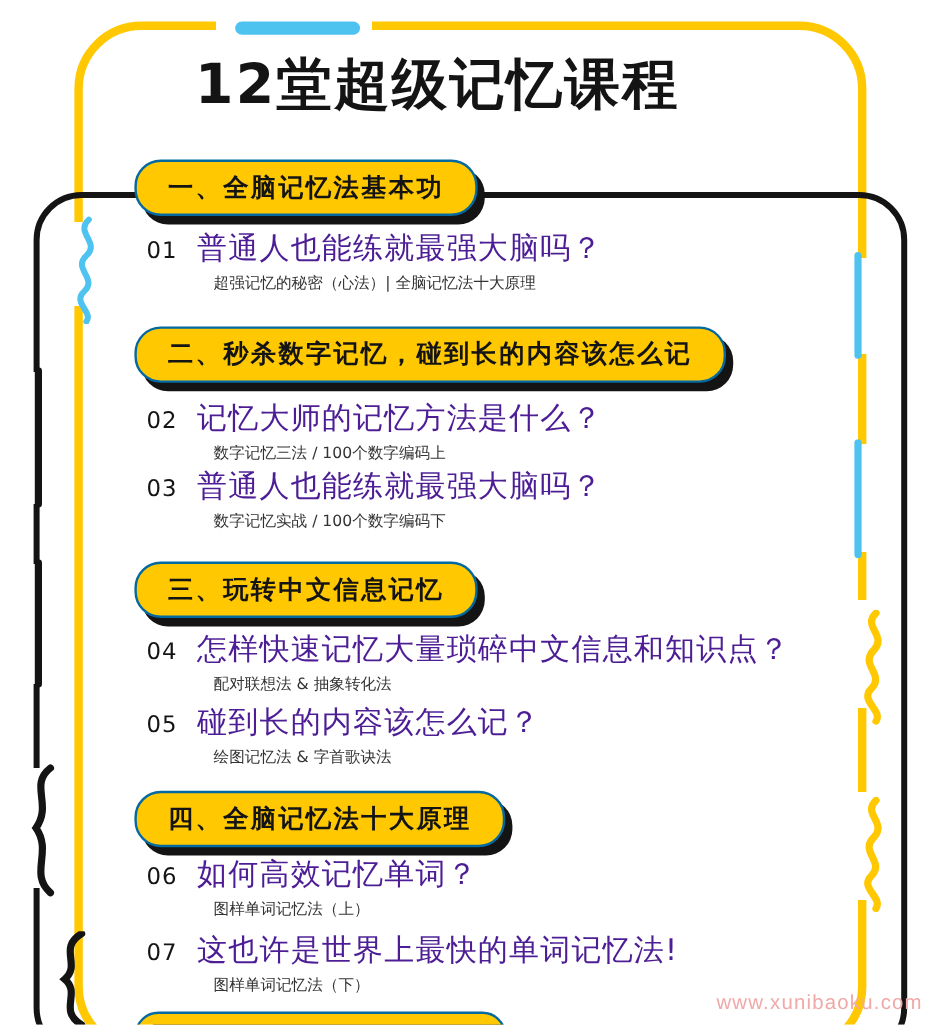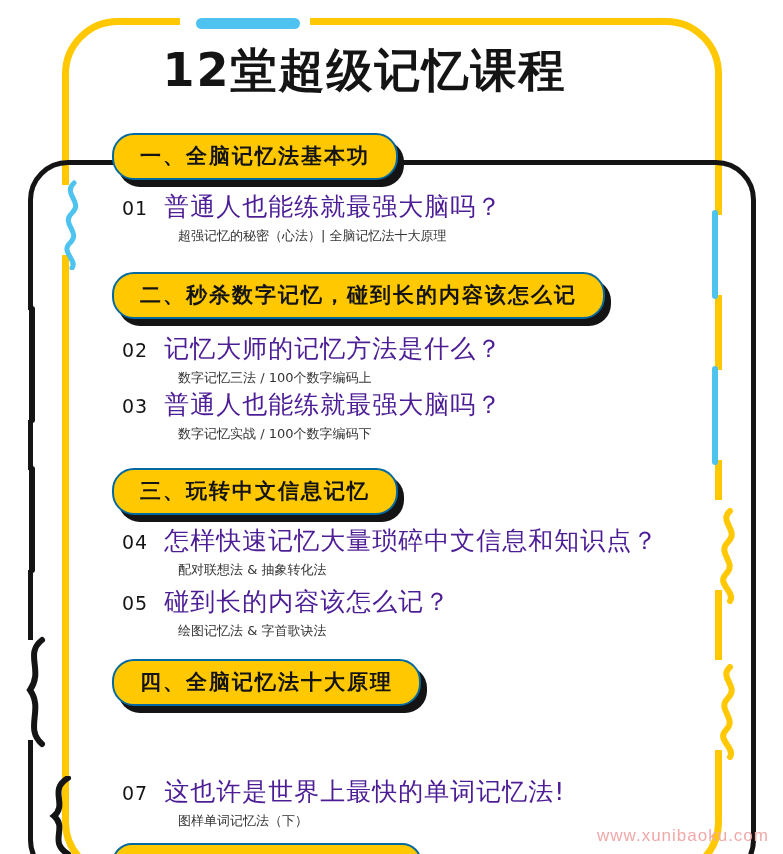--- a/index.html
+++ b/index.html
@@ -246,20 +246,27 @@
       <div class="lesson-sub">绘图记忆法 &amp; 字首歌诀法</div>
     </div>
 
     <div class="section" style="top:659px;">
       <div class="sec-wrap">
         <div class="sec-shadow"></div>
         <div class="sec-pill">四、全脑记忆法十大原理</div>
       </div>
     </div>
 
+    <div class="lesson" style="top:712px;">
+      <div class="lesson-head">
+        <span class="lesson-num">06</span>
+        <span class="lesson-title">如何高效记忆单词？</span>
+      </div>
+      <div class="lesson-sub">图样单词记忆法（上）</div>
+    </div>
 
     <div class="lesson" style="top:775px;">
       <div class="lesson-head">
         <span class="lesson-num">07</span>
         <span class="lesson-title">这也许是世界上最快的单词记忆法!</span>
       </div>
       <div class="lesson-sub">图样单词记忆法（下）</div>
     </div>
 
     <div class="section" style="top:843px;">

